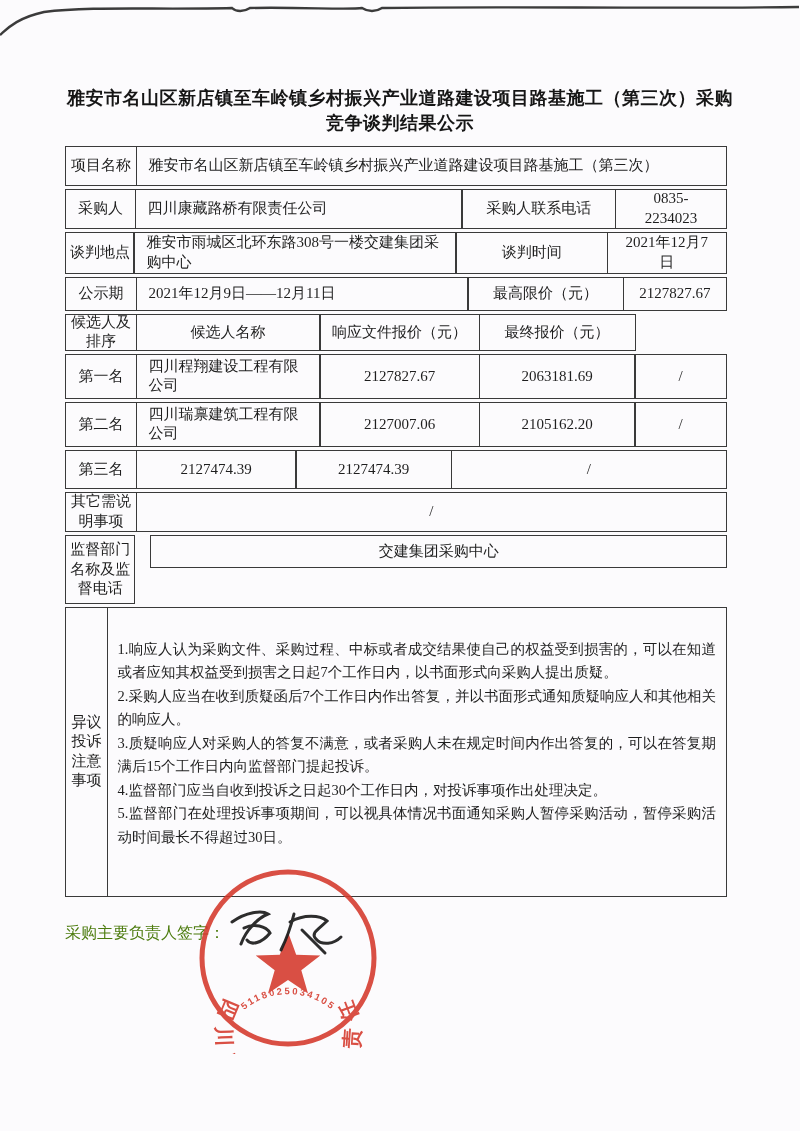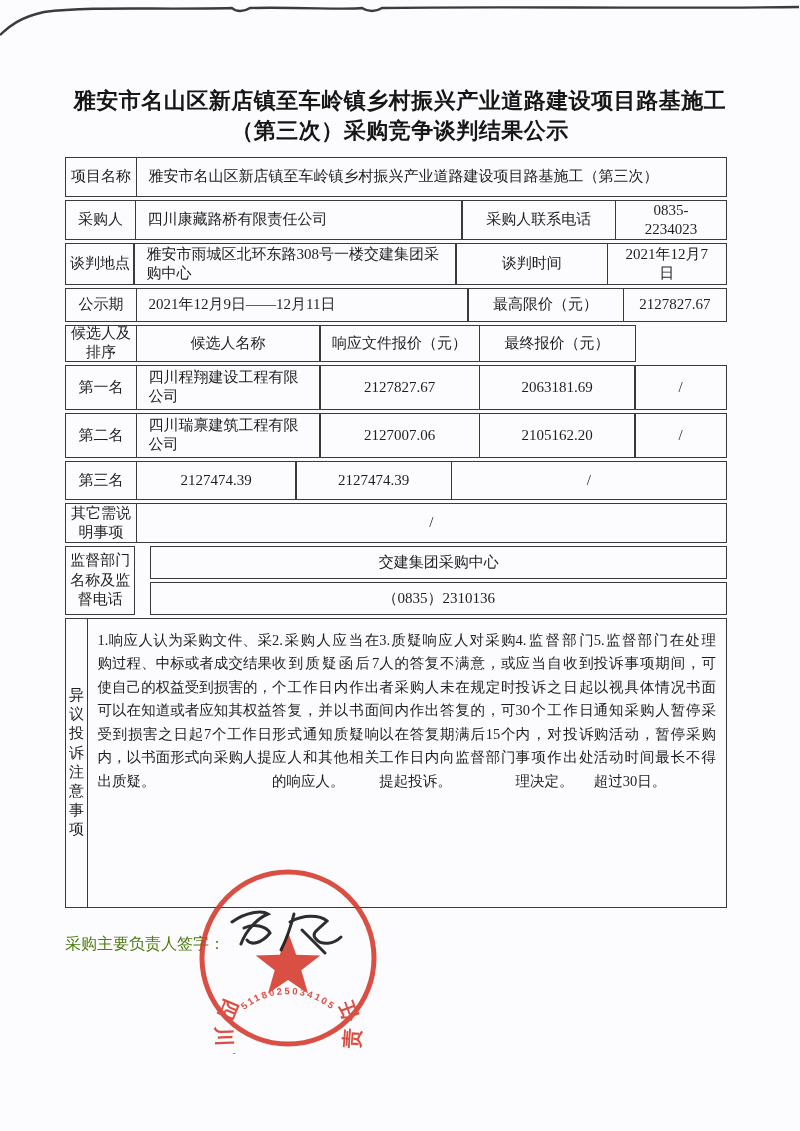--- a/index.html
+++ b/index.html
@@ -12,21 +12,21 @@
     overflow: hidden;
   }
   .scan-edge { position: absolute; top: 0; left: 0; pointer-events: none; }
 
   .doc-title {
     margin: 86px 64px 0 64px;
     width: 672px;
     text-align: center;
     font-family: "Liberation Sans", sans-serif;
     font-weight: bold;
-    font-size: 22px;
+    font-size: 18px;
     line-height: 1.38;
     color: #161616;
     letter-spacing: 0.5px;
   }
 
   .dtable { margin: 10px 0 0 65px; width: 662px; }
   .trow { display: flex; width: 662px; margin-top: 3px; }
   .cell {
     border: 1.5px solid #3a3a3a;
     background: transparent;
@@ -45,20 +45,21 @@
   .w-lab2 { width: 157px; }
   .w-name { width: 185px; }
   .w-bid { width: 161px; }
   .w-final { width: 157px; }
 
   .supcol { width: 591.5px; display: flex; flex-direction: column; margin-left: 15px; }
   .supcol .cell { width: 100%; }
   .supcol .cell + .cell { margin-left: 0; margin-top: 3px; }
 
   .objection-body {
+    flex-direction: column;
     align-items: stretch;
     justify-content: center;
     padding: 10px 10px 26px 10px;
   }
   .objection-body p { font-size: 14.5px; line-height: 1.62; text-align: justify; }
 
   .sig-row { margin: 26px 0 0 65px; font-size: 16px; color: #4d7c0f; }
 
   .seal-wrap { position: absolute; left: 192px; top: 862px; width: 192px; height: 192px; }
   .sign-wrap { position: absolute; left: 224px; top: 900px; width: 136px; height: 66px; z-index: 5; }
@@ -132,21 +133,20 @@
 
   <div class="trow" style="height:40px">
     <div class="cell label">其它需说明事项</div>
     <div class="cell center grow">/</div>
   </div>
 
   <div class="trow" style="height:69px">
     <div class="cell label" style="height:69px">监督部门名称及监督电话</div>
     <div class="supcol grow">
       <div class="cell center" style="height:33px">交建集团采购中心</div>
-      <div class="cell center" style="height:33px">（0835）2310136</div>
     </div>
   </div>
 
   <div class="trow" style="height:290px">
     <div class="cell label" style="height:290px">异议投诉注意事项</div>
     <div class="cell grow objection-body">
       <p>1.响应人认为采购文件、采购过程、中标或者成交结果使自己的权益受到损害的，可以在知道或者应知其权益受到损害之日起7个工作日内，以书面形式向采购人提出质疑。</p>
       <p>2.采购人应当在收到质疑函后7个工作日内作出答复，并以书面形式通知质疑响应人和其他相关的响应人。</p>
       <p>3.质疑响应人对采购人的答复不满意，或者采购人未在规定时间内作出答复的，可以在答复期满后15个工作日内向监督部门提起投诉。</p>
       <p>4.监督部门应当自收到投诉之日起30个工作日内，对投诉事项作出处理决定。</p>

